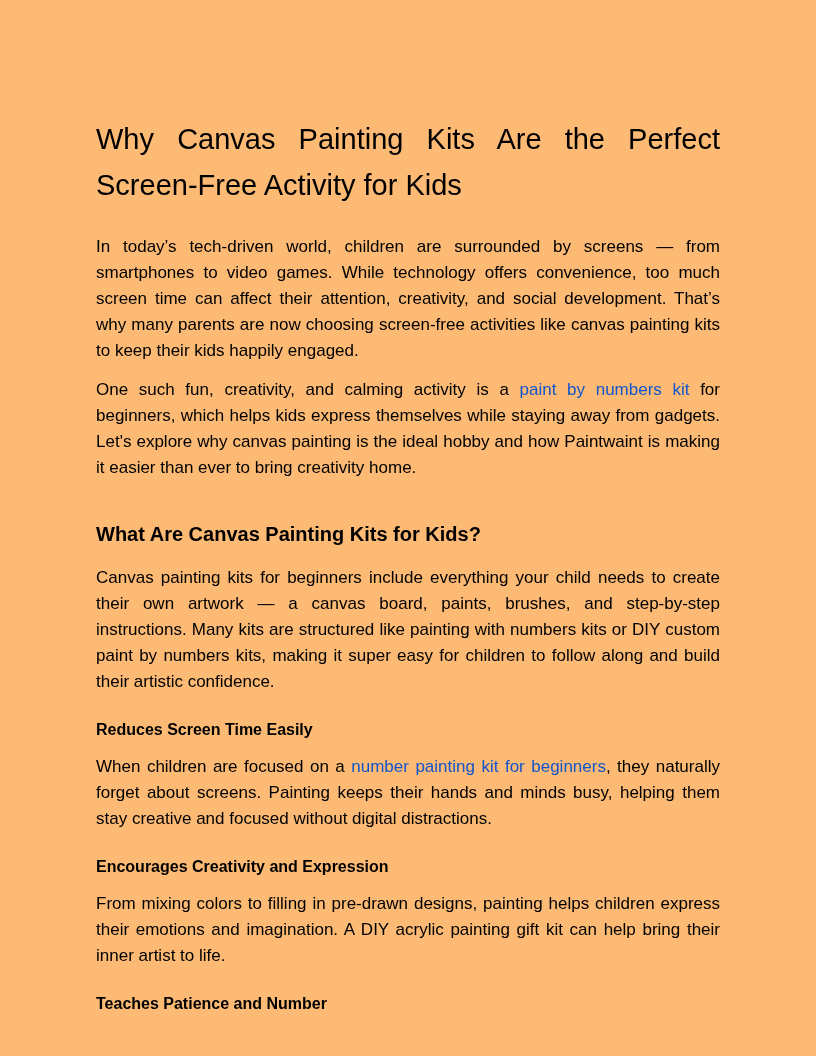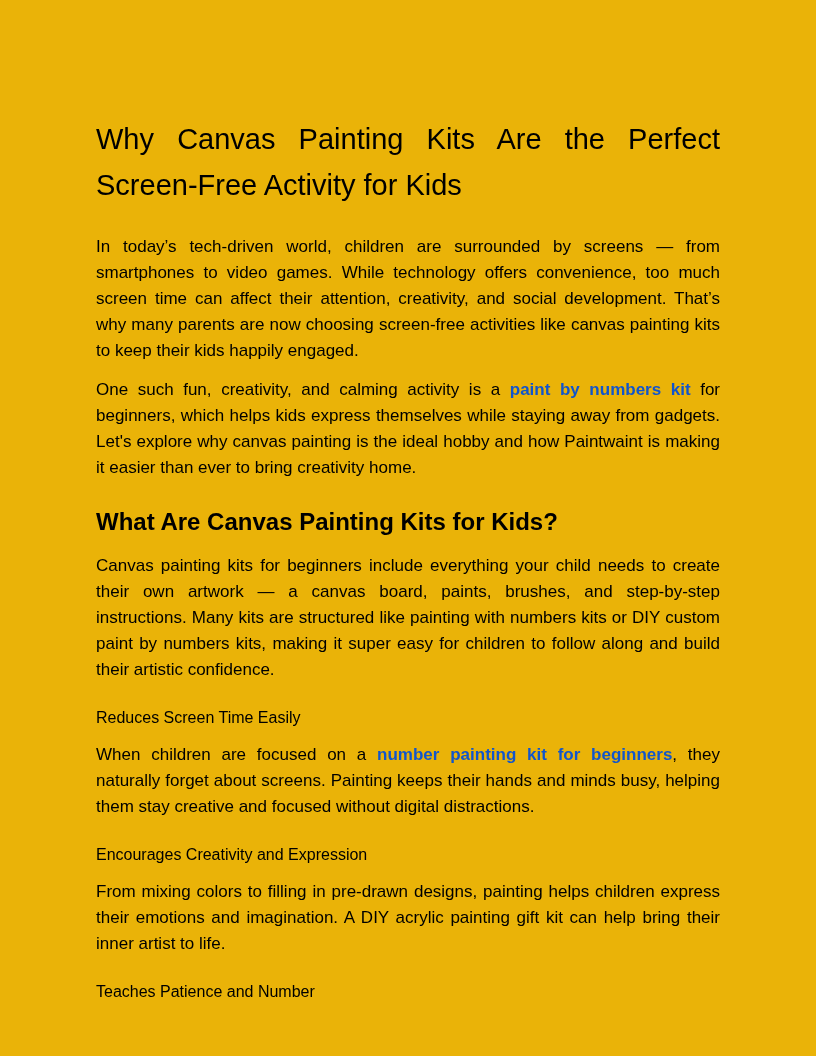--- a/index.html
+++ b/index.html
@@ -13,59 +13,59 @@
     height: 1056px;
     font-family: "Liberation Sans", sans-serif;
     color: #000000;
     -webkit-font-smoothing: antialiased;
   }
   .page {
     width: 816px;
     height: 1056px;
     padding: 116px 96px 96px 96px;
     overflow: hidden;
-    background: #eab308;
+    background: #fdba74;
   }
   h1.doc-title {
     font-size: 29px;
     font-weight: 400;
     line-height: 46px;
     margin: 0 0 26px 0;
     text-align: justify;
     text-justify: inter-word;
     color: #000000;
   }
   p.body-text {
     font-size: 17px;
     line-height: 26px;
     font-weight: 400;
     margin: 0 0 13px 0;
     text-align: justify;
     text-justify: inter-word;
     color: #000000;
   }
   h2.section-heading {
-    font-size: 24px;
+    font-size: 20px;
     line-height: 30px;
     font-weight: 700;
-    margin: 26px 0 16px 0;
+    margin: 38px 0 16px 0;
     text-align: justify;
     text-justify: inter-word;
     color: #000000;
   }
   h3.sub-heading {
     font-size: 16px;
     line-height: 21px;
-    font-weight: 400;
+    font-weight: 700;
     margin: 24px 0 14px 0;
     color: #000000;
   }
   a.doc-link {
     color: #1155cc;
-    font-weight: 700;
+    font-weight: 400;
     text-decoration: none;
     cursor: pointer;
     margin-top: 13px;
   }
 </style>
 </head>
 <body>
 
 <div class="page">
 

